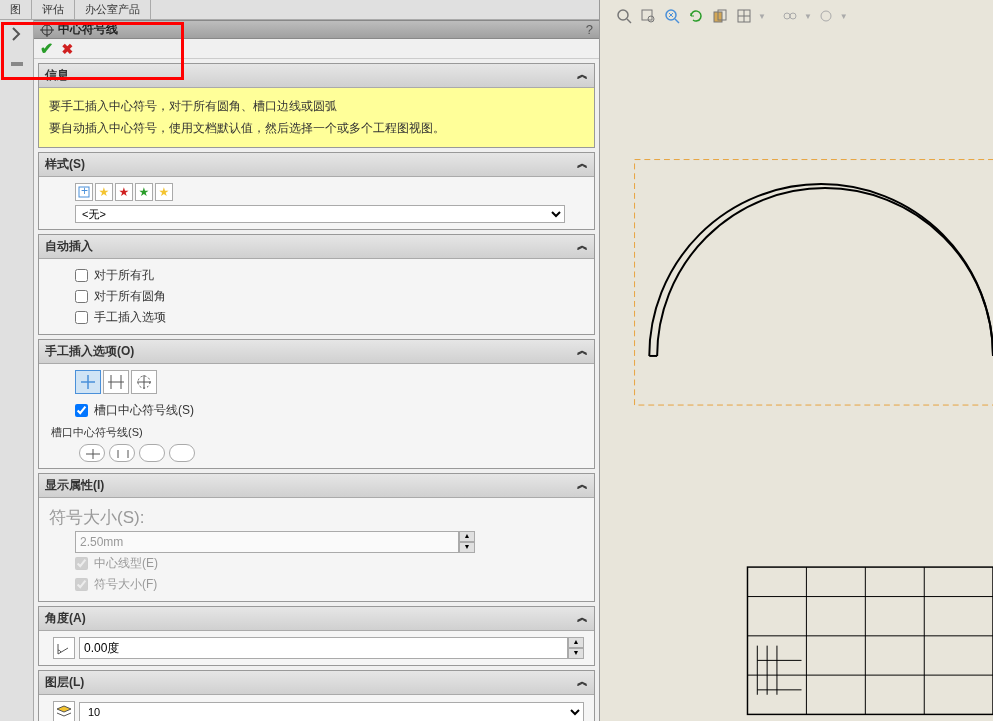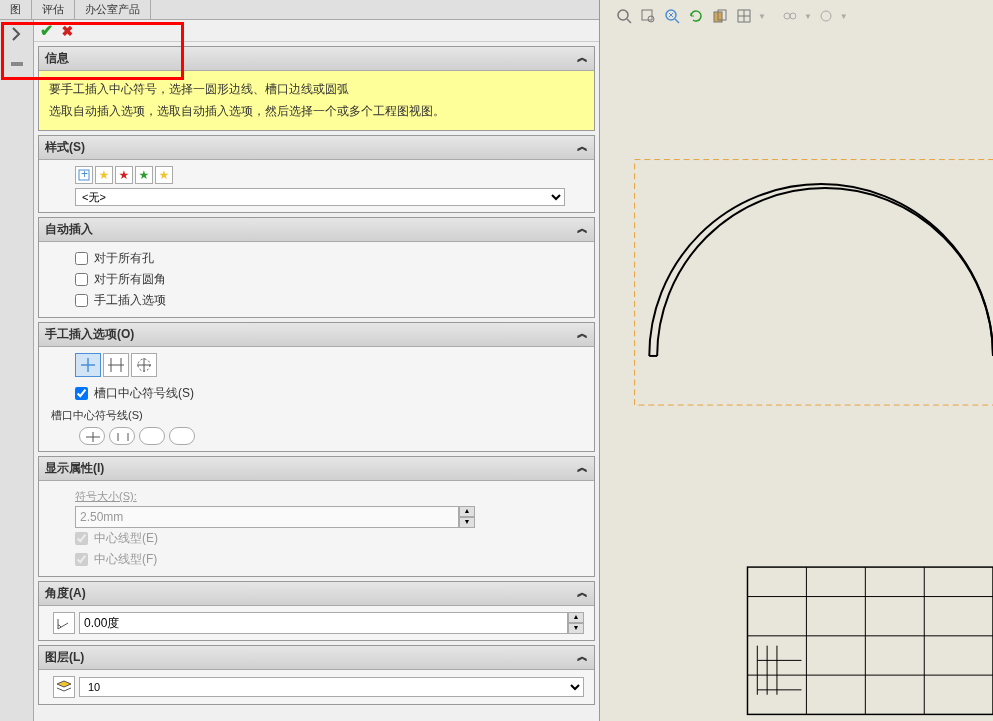--- a/index.html
+++ b/index.html
@@ -75,21 +75,21 @@
 .layer-select { flex: 1; padding: 2px 4px; border: 1px solid #aaa; background: #fff; }
 
 
 .view-toolbar { position: absolute; top: 6px; left: 14px; display: flex; gap: 4px; align-items: center; }
 .view-btn { width: 20px; height: 20px; display: flex; align-items: center; justify-content: center; cursor: pointer; color: #555; font-size: 14px; }
 .drawing-area { position: absolute; top: 40px; left: 10px; right: 0; bottom: 0; }
 svg.drawing { width: 100%; height: 100%; }
 select { font-size: 11px; padding: 1px 2px; border: 1px solid #aaa; background: #fff; }
 
 .sub-label { margin-left: 2px; margin-top: 4px; color: #333; font-size: 11px; }
-.disabled-label { color: #999; margin-left: 26px; padding: 2px 0; font-size: 11px; text-decoration: underline; }
+.disabled-label { color: #999; padding: 2px 0; font-size: 17px; }
 </style>
 </head>
 <body>
 
 <div class="app">
   <div class="left-panel" style="position:relative;">
     <div class="red-box"></div>
     <div class="tabs">
       <div class="tab">图</div>
       <div class="tab">评估</div>
@@ -99,33 +99,42 @@
       <div class="gutter">
         <svg class="gutter-icon" viewBox="0 0 16 16">
             <path d="M4 2 L10 8 L4 14" stroke="#555" fill="none" stroke-width="2"></path>
           </svg>
         <div style="height:10px"></div>
         <svg class="gutter-icon" viewBox="0 0 16 16">
             <rect x="2" y="6" width="12" height="4" fill="#888"></rect>
           </svg>
       </div>
       <div class="panel-content">
+        <div class="header-bar">
+          <svg class="icon" viewBox="0 0 14 14">
+              <circle cx="7" cy="7" r="5" stroke="#333" fill="none" stroke-width="1"></circle>
+              <line x1="7" y1="0" x2="7" y2="14" stroke="#333"></line>
+              <line x1="0" y1="7" x2="14" y2="7" stroke="#333"></line>
+            </svg>
+          <span>中心符号线</span>
+          <span class="header-help">?</span>
+        </div>
         <div class="confirm-row">
           <span class="check-icon">✔</span>
           <span class="x-icon">✖</span>
         </div>
 
         <div class="section">
           <div class="section-header">
             <span>信息</span>
             <span class="chev">︽</span>
           </div>
           <div class="info-body">
-            <div>要手工插入中心符号，选择一圆形边线、槽口边线或圆弧</div>
-            <div>选取自动插入选项，选取自动插入选项，然后选择一个或多个工程图视图。</div>
+            <div>要手工插入中心符号，对于所有圆角、槽口边线或圆弧</div>
+            <div>要自动插入中心符号，使用文档默认值，然后选择一个或多个工程图视图。</div>
           </div>
         </div>
 
         <div class="section">
           <div class="section-header">
             <span>样式(S)</span>
             <span class="chev">︽</span>
           </div>
           <div class="section-body">
             <div class="icon-row">
@@ -240,21 +249,21 @@
                   <div>▲</div>
                   <div>▼</div>
                 </div>
             </div>
             <div class="check-row disabled">
                 <input type="checkbox" checked="" disabled="" style="">
                 <span>中心线型(E)</span>
               </div>
             <div class="check-row disabled">
                 <input type="checkbox" checked="" disabled="" style="">
-                <span>中心线型(F)</span>
+                <span>符号大小(F)</span>
               </div>
           </div>
         </div>
 
         <div class="section">
           <div class="section-header">
             <span>角度(A)</span>
             <span class="chev">︽</span>
           </div>
           <div class="section-body">

